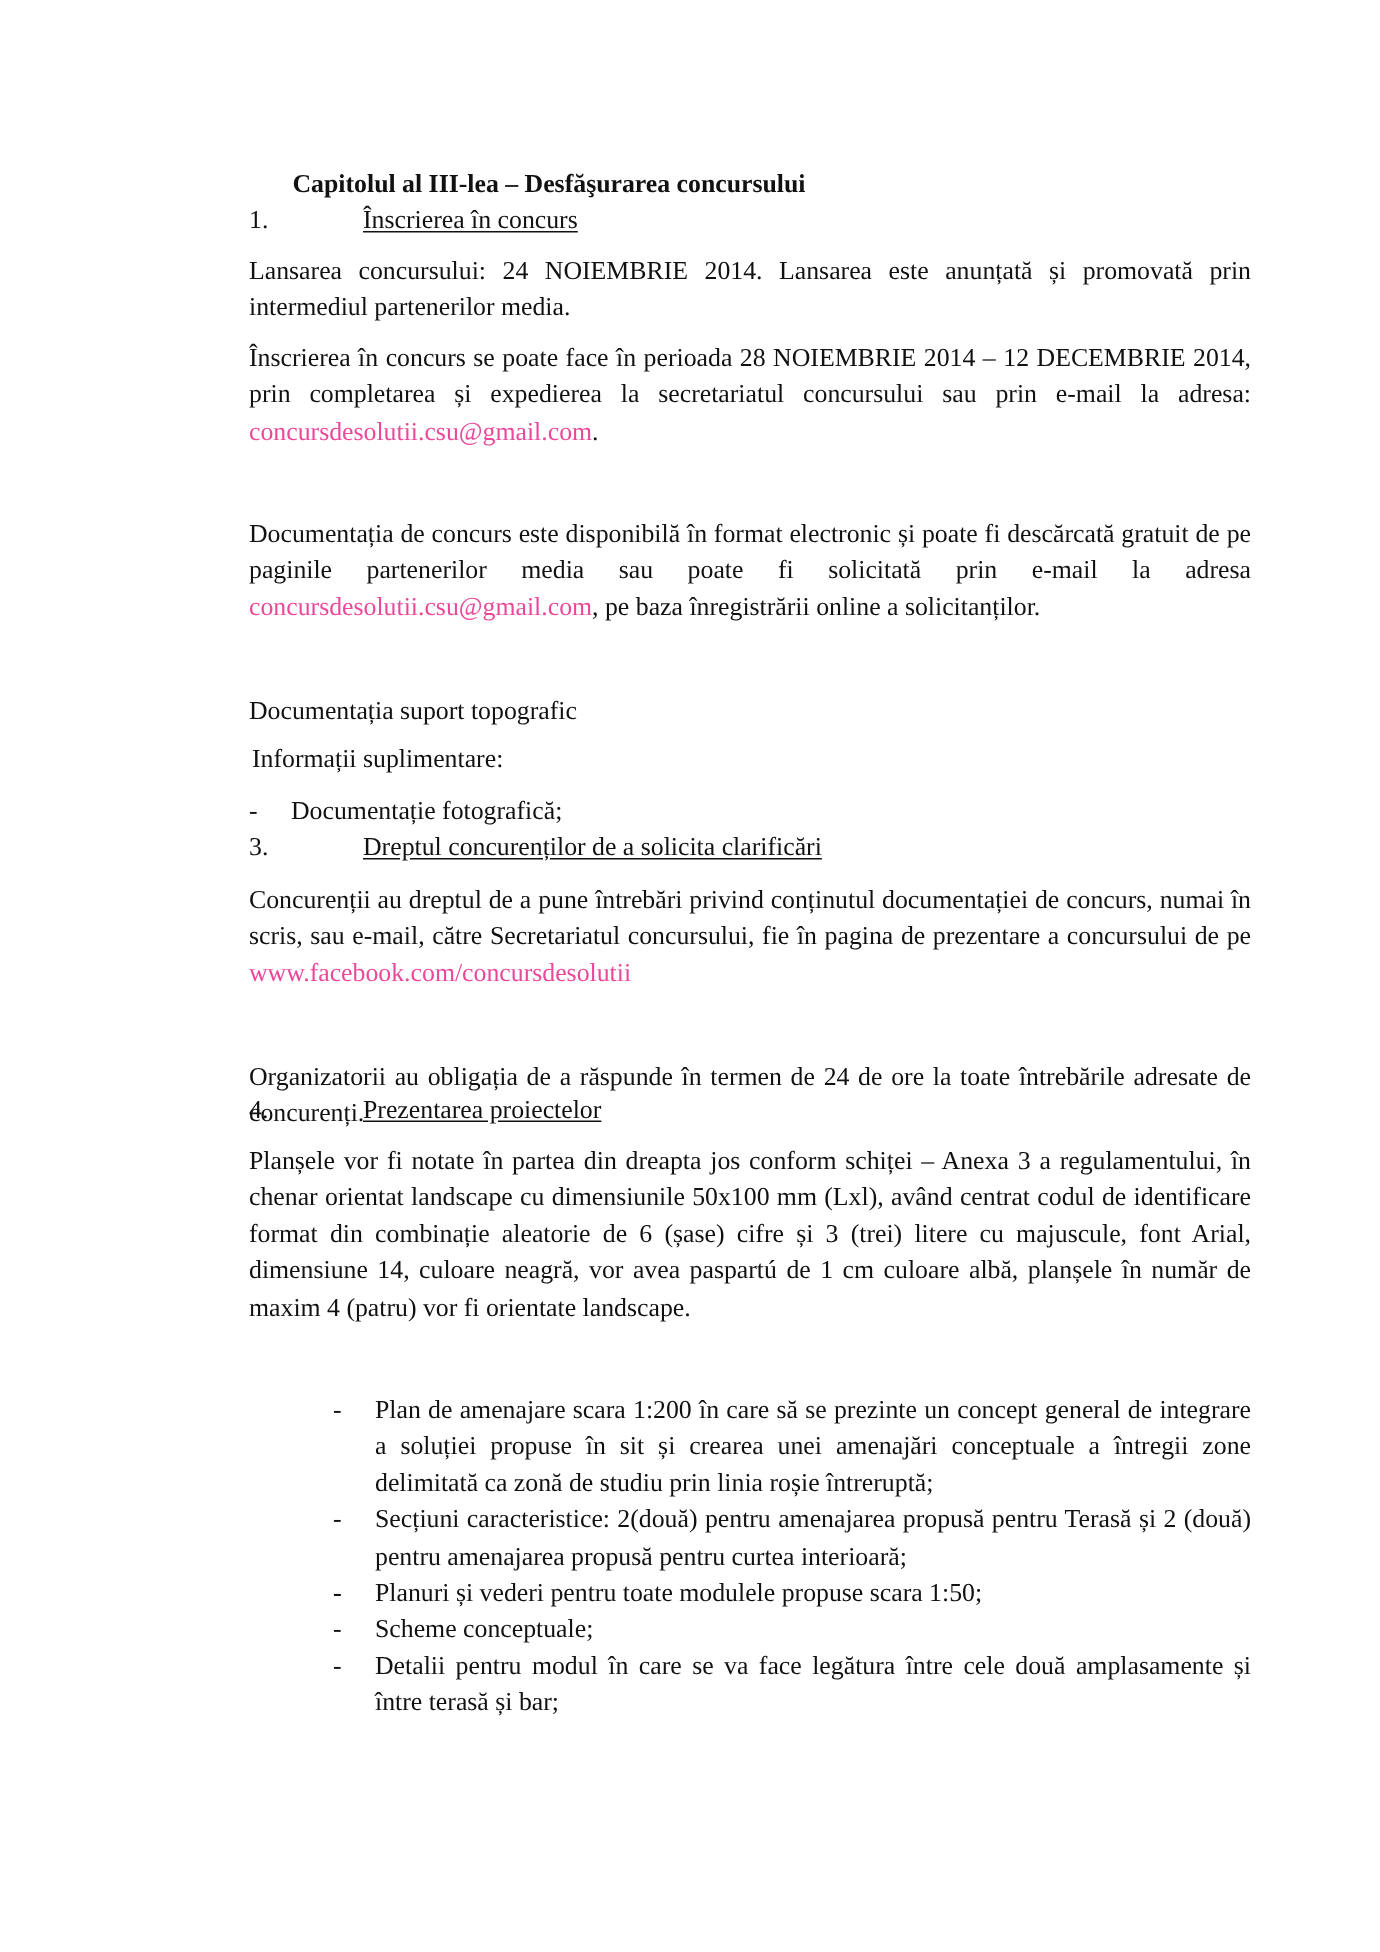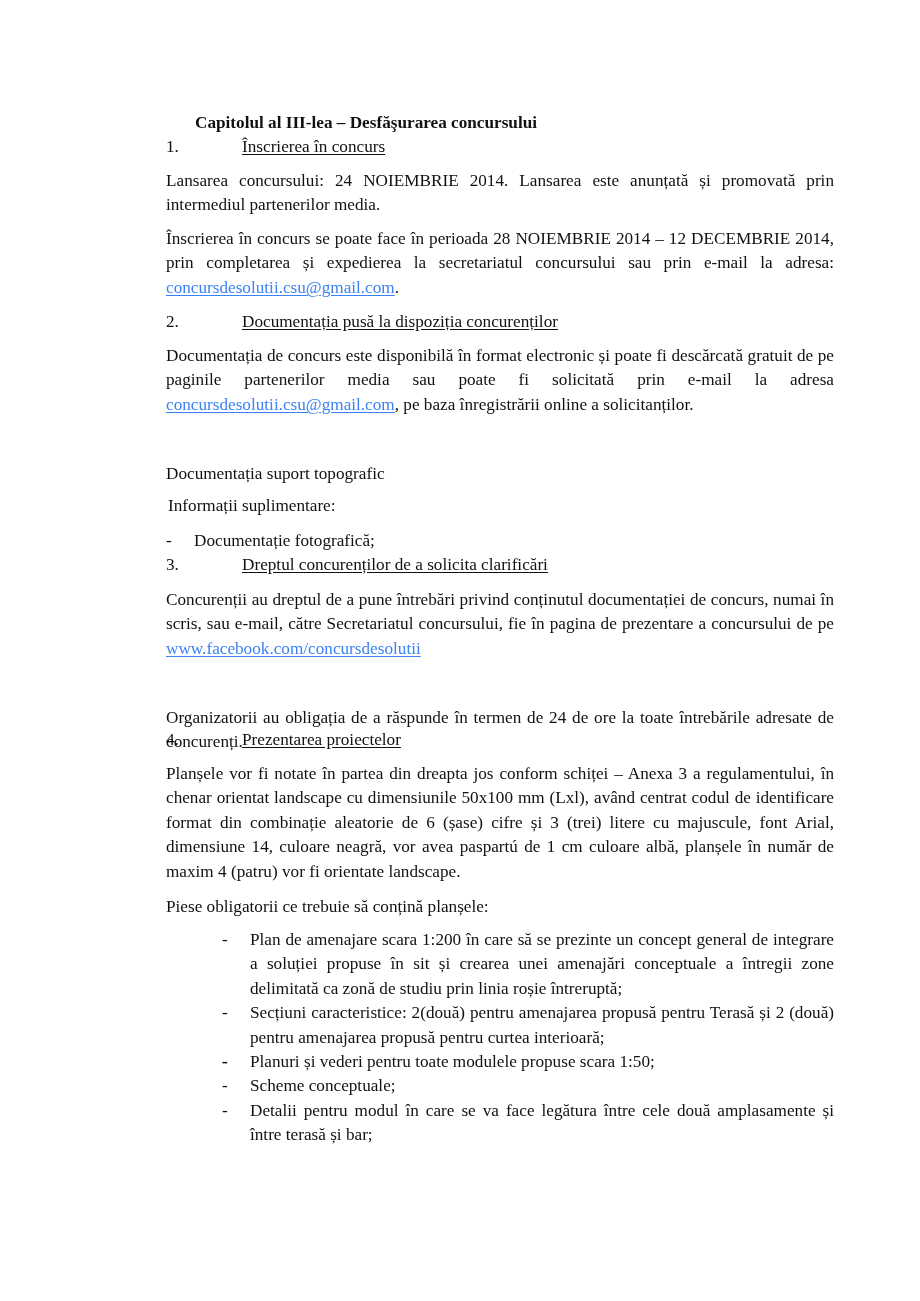--- a/index.html
+++ b/index.html
@@ -7,44 +7,41 @@
     .page {
       position: absolute; left: 0; top: 0; width: 920px; height: 1301px;
       font-family: "Liberation Serif", "DejaVu Serif", serif;
       color: #111111; font-size: 17.2px; line-height: 24.4px;
     }
     .abs { position: absolute; white-space: nowrap; }
     .just { position: absolute; left: 166px; width: 668px; text-align: justify; text-align-last: left; white-space: normal; }
     .chapter { font-weight: bold; left: 195px; top: 111px; }
     .num { display: inline-block; width: 28px; }
     .u { text-decoration: underline; text-underline-offset: 2px; margin-left: 48px; }
-    a.link { color: #3b82f6; text-decoration: underline; text-underline-offset: 2px; }
+    a.link { color: #ec4899; text-underline-offset: 2px; }
     .dash { display: inline-block; width: 28px; }
     .bullets { position: absolute; left: 222px; width: 612px; }
     .bullet { position: relative; padding-left: 28px; text-align: justify; text-align-last: left; }
     .bullet .bmark { position: absolute; left: 0; top: 0; }
   </style>
 </head>
 <body>
 
 <div class="page">
 
   <div class="abs chapter">Capitolul al III-lea – Desfăşurarea concursului</div>
 
   <div class="abs" style="left:166px; top:135px;">
     <span class="num">1.</span><span class="u">Înscrierea în concurs</span>
   </div>
   <div class="just" style="top:169px;">Lansarea concursului: 24 NOIEMBRIE 2014. Lansarea este anunțată și promovată prin intermediul partenerilor media.</div>
   <div class="just" style="top:227px;">
     <span>Înscrierea în concurs se poate face în perioada 28 NOIEMBRIE 2014 – 12 DECEMBRIE 2014, prin completarea și expedierea la secretariatul concursului sau prin e-mail la adresa: </span><a class="link">concursdesolutii.csu@gmail.com</a><span>.</span>
   </div>
 
-  <div class="abs" style="left:166px; top:310px;">
-    <span class="num">2.</span><span class="u">Documentația pusă la dispoziția concurenților</span>
-  </div>
   <div class="just" style="top:344px;">
     <span>Documentația de concurs este disponibilă în format electronic și poate fi descărcată gratuit de pe paginile partenerilor media sau poate fi solicitată prin e-mail la adresa </span><a class="link">concursdesolutii.csu@gmail.com</a><span>, pe baza înregistrării online a solicitanților.</span>
   </div>
   <div class="abs" style="left:166px; top:427px;margin-top:35px;">Documentația suport topografic</div>
   <div class="abs" style="left:168px; top:494px;">Informații suplimentare:</div>
   <div class="abs" style="left:166px; top:529px;">
     <span class="dash">-</span><span>Documentație fotografică;</span>
   </div>
 
   <div class="abs" style="left:166px; top:553px;">
@@ -52,21 +49,20 @@
   </div>
   <div class="just" style="top:588px;">
     <span>Concurenții au dreptul de a pune întrebări privind conținutul documentației de concurs, numai în scris, sau e-mail, către Secretariatul concursului, fie în pagina de prezentare a concursului de pe </span><a class="link">www.facebook.com/concursdesolutii</a>
   </div>
   <div class="just" style="top:670px;margin-top:36px;">Organizatorii au obligația de a răspunde în termen de 24 de ore la toate întrebările adresate de concurenți.</div>
 
   <div class="abs" style="left:166px; top:728px;">
     <span class="num">4.</span><span class="u">Prezentarea proiectelor</span>
   </div>
   <div class="just" style="top:762px;">Planșele vor fi notate în partea din dreapta jos conform schiței – Anexa 3 a regulamentului, în chenar orientat landscape cu dimensiunile 50x100 mm (Lxl), având centrat codul de identificare format din combinație aleatorie de 6 (șase) cifre și 3 (trei) litere cu majuscule, font Arial, dimensiune 14, culoare neagră, vor avea paspartú de 1 cm culoare albă, planșele în număr de maxim 4 (patru) vor fi orientate landscape.</div>
-  <div class="abs" style="left:166px; top:895px;">Piese obligatorii ce trebuie să conțină planșele:</div>
 
   <div class="bullets" style="top:928px;">
     <div class="bullet">
       <span class="bmark">-</span>
       <span>Plan de amenajare scara 1:200 în care să se prezinte un concept general de integrare a soluției propuse în sit și crearea unei amenajări conceptuale a întregii zone delimitată ca zonă de studiu prin linia roșie întreruptă;</span>
     </div>
     <div class="bullet">
       <span class="bmark">-</span>
       <span>Secțiuni caracteristice: 2(două) pentru amenajarea propusă pentru Terasă și 2 (două) pentru amenajarea propusă pentru curtea interioară;</span>
     </div>

